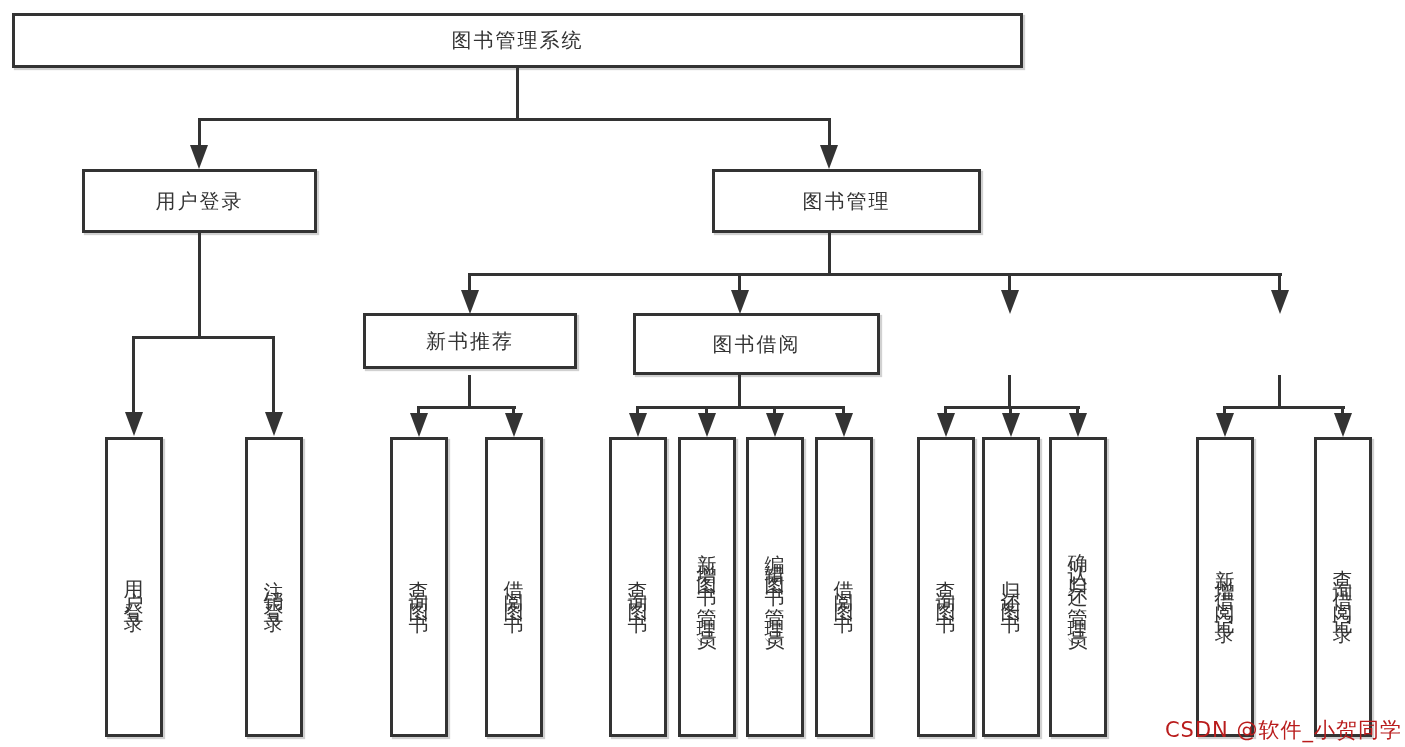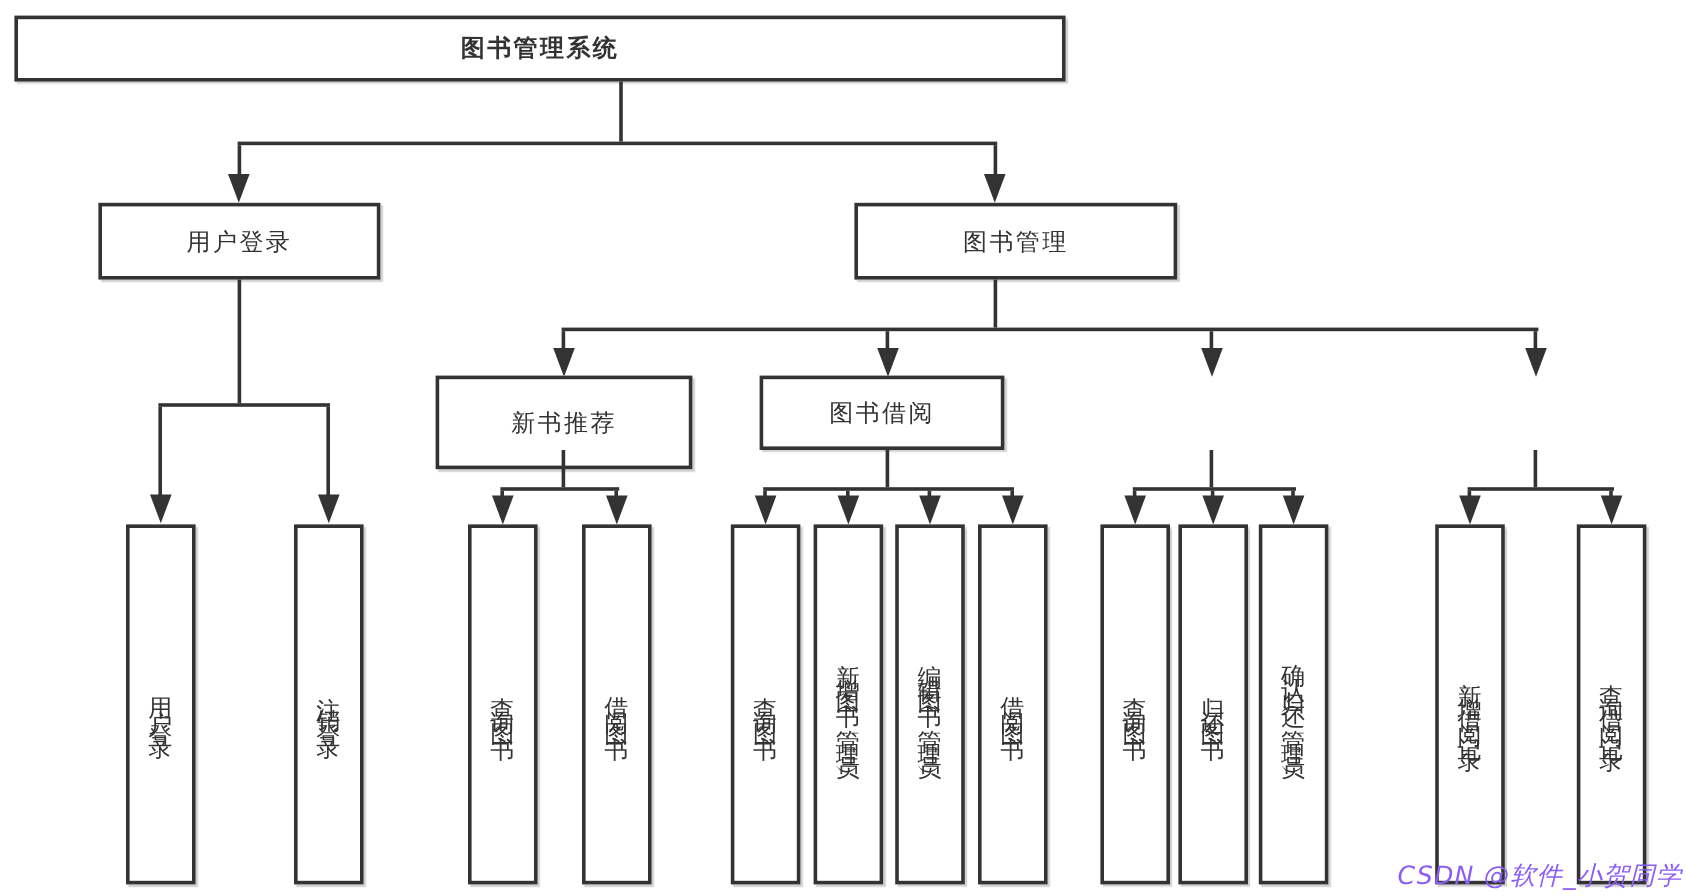--- a/index.html
+++ b/index.html
@@ -56,33 +56,32 @@
     height: 0;
     border-left: 9px solid transparent;
     border-right: 9px solid transparent;
     border-top: 24px solid #333333;
   }
   .watermark {
     position: absolute;
     top: 716px;
     right: 3px;
     font-size: 21px;
-    color: #8b5cf6;
+    color: #b91c1c;
     letter-spacing: 1px;
     white-space: nowrap;
     z-index: 5;
-    font-style: italic;
   }
 </style>
 </head>
 <body>
 
 <div id="canvas">
 
-  <div class="box" style="left:12px; top:13px; width:876px; height:55px;font-weight:bold;">
+  <div class="box" style="left:12px; top:13px; width:1011px; height:55px;">
     <span class="hlabel">图书管理系统</span>
   </div>
 
   <div class="vline" style="left:516px; top:68px; height:50px;"></div>
   <div class="hline" style="left:198px; top:118px; width:633px;"></div>
   <div class="vline" style="left:198px; top:121px; height:26px;"></div>
   <div class="ahead" style="left:190px; top:145px;"></div>
   <div class="vline" style="left:828px; top:121px; height:26px;"></div>
   <div class="ahead" style="left:820px; top:145px;"></div>
 
@@ -104,24 +103,24 @@
   <div class="hline" style="left:468px; top:273px; width:814px;"></div>
   <div class="vline" style="left:468px; top:276px; height:16px;"></div>
   <div class="ahead" style="left:461px; top:290px;"></div>
   <div class="vline" style="left:738px; top:276px; height:16px;"></div>
   <div class="ahead" style="left:731px; top:290px;"></div>
   <div class="vline" style="left:1008px; top:276px; height:16px;"></div>
   <div class="ahead" style="left:1001px; top:290px;"></div>
   <div class="vline" style="left:1278px; top:276px; height:16px;"></div>
   <div class="ahead" style="left:1271px; top:290px;"></div>
 
-  <div class="box" style="left:363px; top:313px; width:214px; height:78px;">
+  <div class="box" style="left:363px; top:313px; width:214px; height:56px;">
     <span class="hlabel">新书推荐</span>
   </div>
-  <div class="box" style="left:633px; top:313px; width:204px; height:62px;">
+  <div class="box" style="left:633px; top:313px; width:247px; height:62px;">
     <span class="hlabel">图书借阅</span>
   </div>
 
   <div class="vline" style="left:468px; top:375px; height:31px;"></div>
   <div class="hline" style="left:417px; top:406px; width:99px;"></div>
   <div class="vline" style="left:417px; top:409px; height:6px;"></div>
   <div class="ahead" style="left:410px; top:413px;"></div>
   <div class="vline" style="left:512px; top:409px; height:6px;"></div>
   <div class="ahead" style="left:505px; top:413px;"></div>
 

